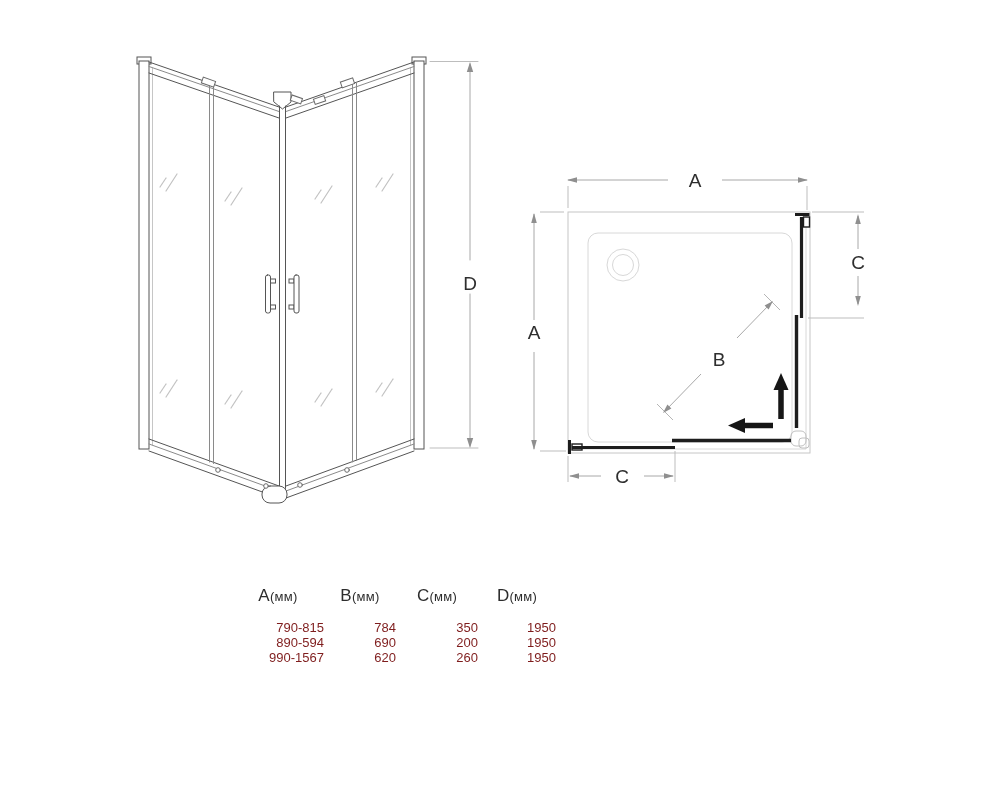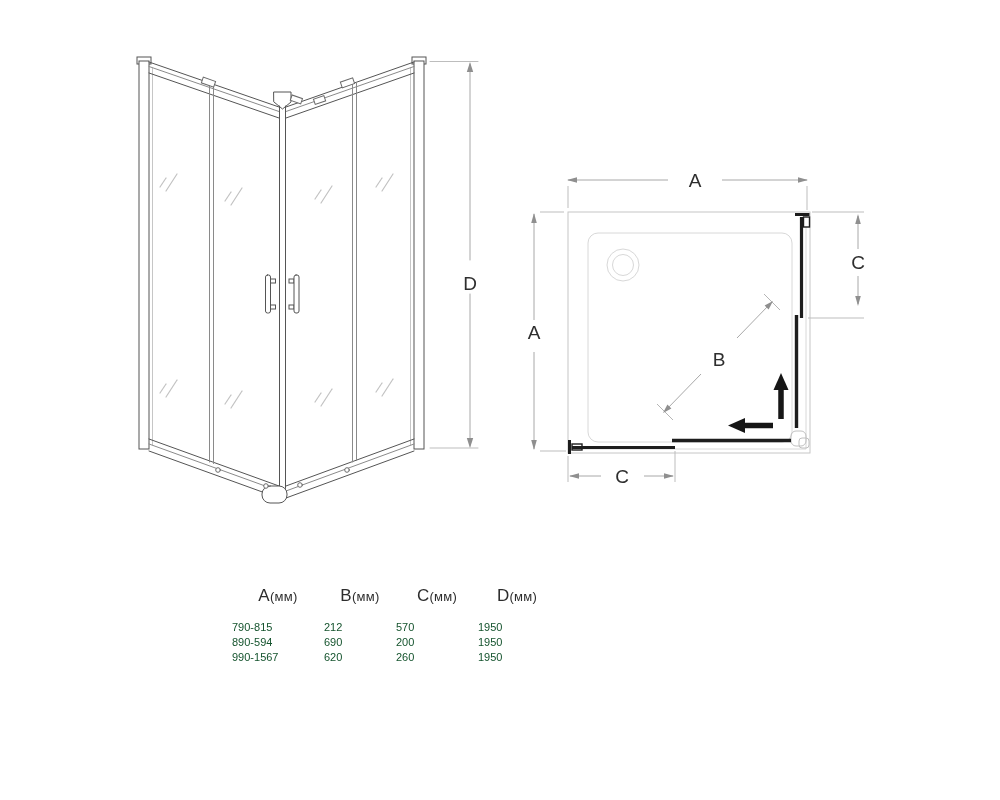--- a/index.html
+++ b/index.html
@@ -5,21 +5,21 @@
   html,body{margin:0;padding:0;background:#ffffff;}
   #canvas{position:relative;width:1000px;height:800px;background:#ffffff;overflow:hidden;
           font-family:"Liberation Sans", sans-serif;}
   #drawing{position:absolute;left:0;top:0;}
   .dim-label{font-family:"Liberation Sans", sans-serif;font-size:19px;fill:#2e2e2e;}
   #spec-table{position:absolute;left:232px;top:586px;width:330px;color:#2d2d2d;}
   .tbl-grid{display:grid;grid-template-columns:92px 72px 82px 78px;}
   .tbl-head-cell{text-align:center;font-size:17px;letter-spacing:.2px;}
   .tbl-head-cell .unit{font-size:13px;letter-spacing:.3px;}
   .tbl-rows{margin-top:14px;}
-  .tbl-cell{text-align:left;font-size:11px;line-height:15px;color:#14532d;}
+  .tbl-cell{text-align:right;font-size:13px;line-height:15px;color:#7f1d1d;}
 </style>
 </head>
 <body>
 
 <div id="canvas">
 
   <svg id="drawing" width="1000" height="800" viewBox="0 0 1000 800">
 
     <g fill="none" stroke-linecap="round">
 
@@ -226,22 +226,22 @@
   <div id="spec-table">
     <div class="tbl-grid">
       <div class="tbl-head-cell"><span>A</span><span class="unit">(мм)</span></div>
       <div class="tbl-head-cell"><span>B</span><span class="unit">(мм)</span></div>
       <div class="tbl-head-cell"><span>C</span><span class="unit">(мм)</span></div>
       <div class="tbl-head-cell"><span>D</span><span class="unit">(мм)</span></div>
     </div>
     <div class="tbl-rows">
       <div class="tbl-grid">
         <div class="tbl-cell">790-815</div>
-        <div class="tbl-cell">212</div>
-        <div class="tbl-cell">570</div>
+        <div class="tbl-cell">784</div>
+        <div class="tbl-cell">350</div>
         <div class="tbl-cell">1950</div>
       </div>
       <div class="tbl-grid">
         <div class="tbl-cell">890-594</div>
         <div class="tbl-cell">690</div>
         <div class="tbl-cell">200</div>
         <div class="tbl-cell">1950</div>
       </div>
       <div class="tbl-grid">
         <div class="tbl-cell">990-1567</div>

